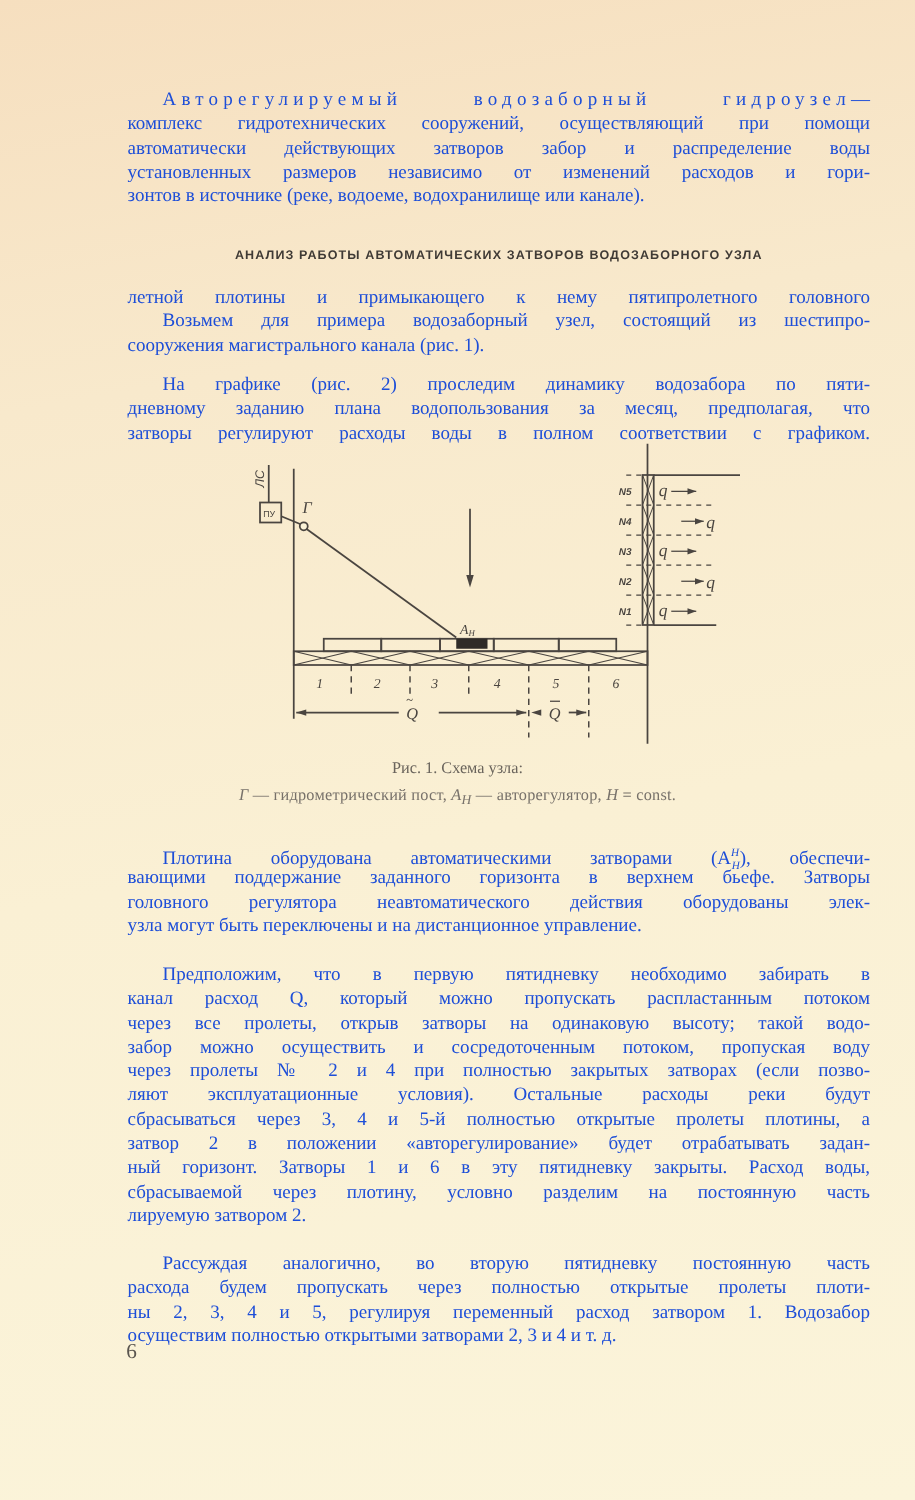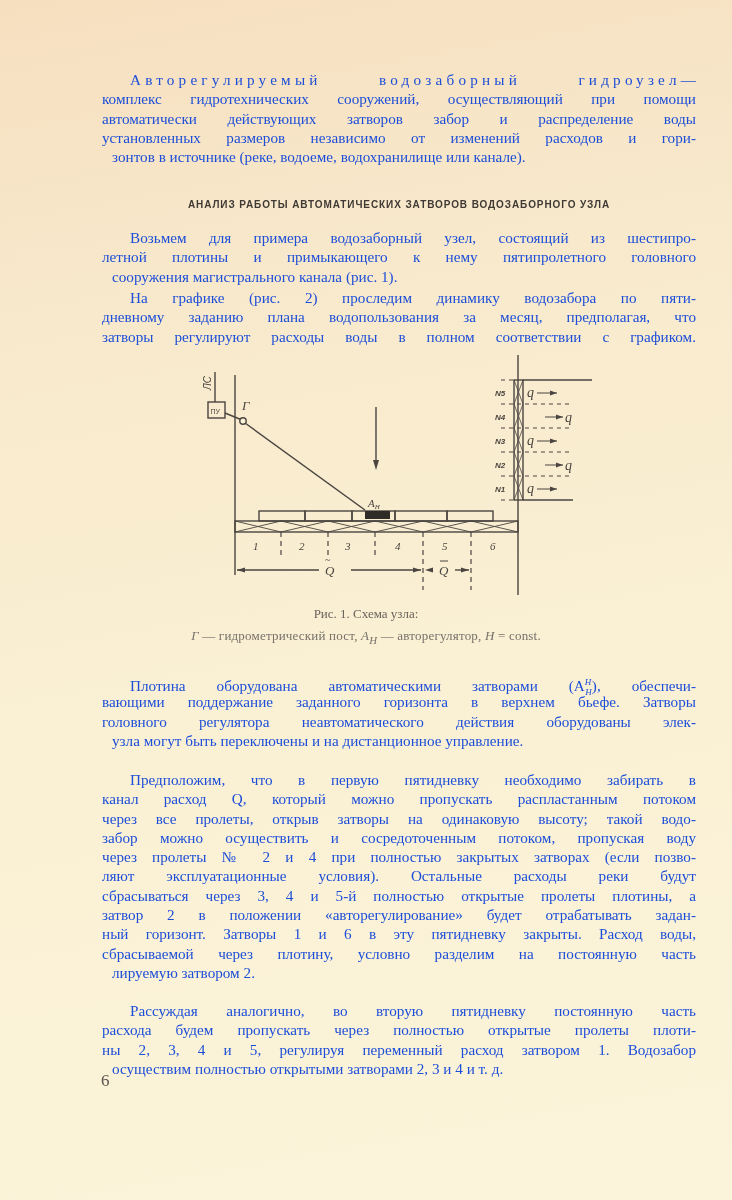--- a/index.html
+++ b/index.html
@@ -11,21 +11,21 @@
     position: relative;
   }
   .page { position: absolute; left: 0; top: 0; width: 732px; height: 1200px; }
   .p {
     position: absolute; left: 102px; width: 594px;
     font-size: 15.2px; line-height: 19.3px;
     text-align: justify; text-align-last: auto;
     color: #1d4ed8;
   }
   .p .ln { display: block; text-align: justify; text-align-last: justify; white-space: nowrap; height: 19.3px; }
-  .p .ln.last { text-align-last: left; margin-left: 10px; }
+  .p .ln.last { text-align-last: left; }
   .p .ln.indent { padding-left: 28px; }
   .spaced { letter-spacing: 4.2px; }
   .heading {
     position: absolute; left: 102px; width: 594px; top: 199px;
     font-family: "Liberation Sans", "DejaVu Sans", sans-serif;
     font-weight: bold; font-size: 10px; letter-spacing: 0.9px;
     color: #3f3a35; text-align: center; white-space: nowrap;
   }
   .caption-title {
     position: absolute; top: 606px; left: 0; width: 732px;
@@ -51,26 +51,26 @@
     <span class="ln indent"><span class="spaced">Авторегулируемый водозаборный гидроузел</span><span>—</span></span>
     <span class="ln">комплекс гидротехнических сооружений, осуществляющий при помощи</span>
     <span class="ln">автоматически действующих затворов забор и распределение воды</span>
     <span class="ln">установленных размеров независимо от изменений расходов и гори-</span>
     <span class="ln last">зонтов в источнике (реке, водоеме, водохранилище или канале).</span>
   </div>
 
   <div class="heading">АНАЛИЗ РАБОТЫ АВТОМАТИЧЕСКИХ ЗАТВОРОВ ВОДОЗАБОРНОГО УЗЛА</div>
 
   <div class="p" style="top:228px;">
+    <span class="ln">летной плотины и примыкающего к нему пятипролетного головного</span>
     <span class="ln indent">Возьмем для примера водозаборный узел, состоящий из шестипро-</span>
-    <span class="ln">летной плотины и примыкающего к нему пятипролетного головного</span>
     <span class="ln last">сооружения магистрального канала (рис. 1).</span>
   </div>
 
-  <div class="p" style="top:288px;">
+  <div class="p" style="top:298px;">
     <span class="ln indent">На графике (рис. 2) проследим динамику водозабора по пяти-</span>
     <span class="ln">дневному заданию плана водопользования за месяц, предполагая, что</span>
     <span class="ln">затворы регулируют расходы воды в полном соответствии с графиком.</span>
   </div>
 
   <svg class="fig" width="420" height="250" viewBox="0 0 420 250" stroke="#4a4540" fill="none" stroke-width="1.4">
 
     <line x1="40" y1="25" x2="40" y2="225"></line>
 
     <line x1="20" y1="22" x2="20" y2="52"></line>

